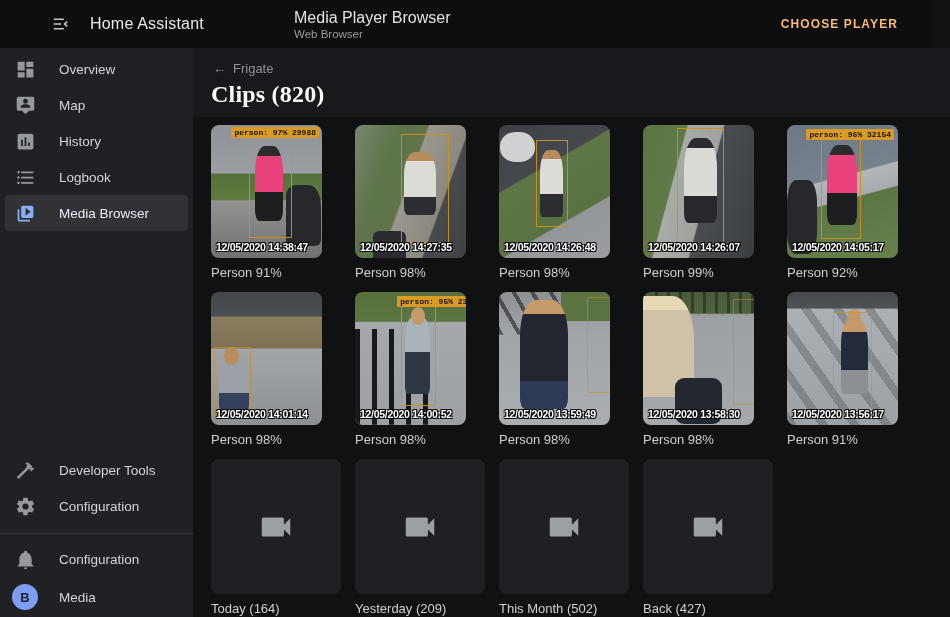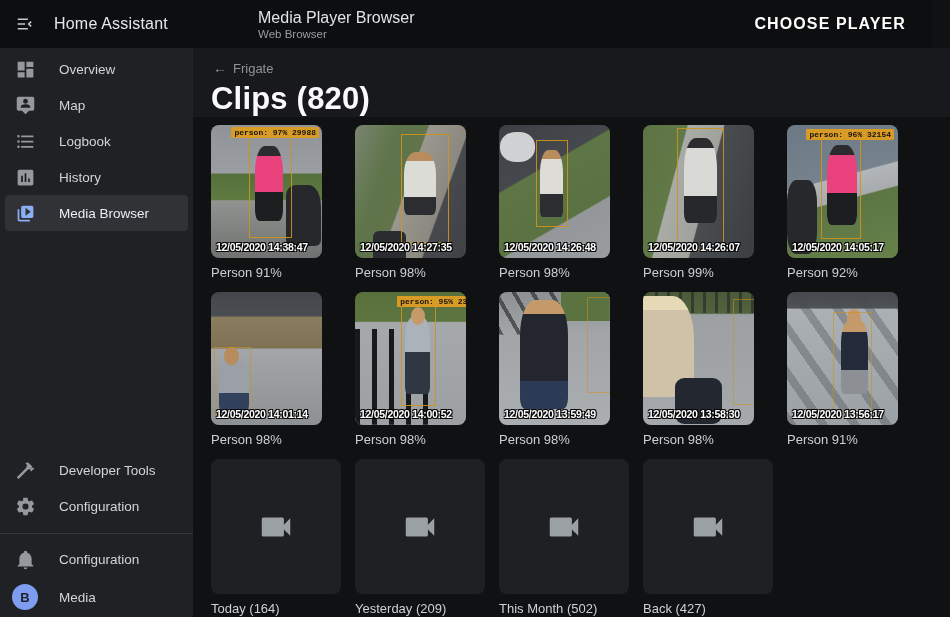--- a/index.html
+++ b/index.html
@@ -1,29 +1,29 @@
 <!DOCTYPE html>
 <html><head>
 <meta charset="utf-8">
 <style>
   * { box-sizing: border-box; margin: 0; padding: 0; }
   html,body { width:950px; height:617px; overflow:hidden; background:#101113;
     font-family:"Liberation Sans", sans-serif; }
 
   
   .topbar { position:absolute; left:0; top:0; width:932px; height:48px;
-    background:#0d0e10; display:flex; align-items:center; z-index:10; }
+    background:#0d0e10; display:flex; align-items:center; z-index:10;padding-left:36px; }
   .topbar-left { width:193px; height:48px; display:flex; align-items:center; flex:none; }
   .toggle-btn { width:40px; height:40px; margin-left:6px; display:flex; align-items:center;
     justify-content:center; color:#c7c9cc; cursor:pointer; }
   .app-title { color:#e7e8e9; font-size:16px; margin-left:8px; letter-spacing:.2px; }
   .header-block { margin-left:65px; }
   .header-title { color:#e2e3e5; font-size:16px; line-height:19px; }
   .header-sub { color:#9a9da0; font-size:11.5px; line-height:14px; }
-  .choose-player { margin-left:auto; margin-right:18px; color:#ffffff; font-size:16px;
+  .choose-player { margin-left:auto; margin-right:26px; color:#fdba74; font-size:12px;
     font-weight:700; letter-spacing:1.1px; padding:8px 8px; cursor:pointer; }
 
   
   .sidebar { position:absolute; left:0; top:48px; width:193px; height:569px;
     background:#1f2125; display:flex; flex-direction:column; }
   .nav-list { padding-top:3px; }
   .nav-item { height:36px; margin:0 5px; display:flex; align-items:center;
     border-radius:4px; cursor:pointer; }
   .nav-item .icn { width:21px; height:21px; margin-left:10px; flex:none;
     color:#95989c; display:flex; align-items:center; }
@@ -41,22 +41,22 @@
     color:#20242c; font-size:13px; font-weight:700; flex:none; }
   .user-item .lbl { margin-left:21px; font-size:13.5px; font-weight:500; color:#d2d4d6; }
 
   
   .main { position:absolute; left:193px; top:48px; width:757px; height:569px;
     background:#101113; overflow:hidden; }
   .content-header { height:69px; background:#18191c; padding:10px 0 0 18px; }
   .breadcrumb { display:inline-flex; align-items:center; color:#8f9296; font-size:13px;
     cursor:pointer; padding:2px 2px; }
   .breadcrumb .arrow { margin-right:6px; font-size:14px; }
-  .page-title { margin-top:3px; color:#fafafa; font-size:31px; font-weight:700;
-    letter-spacing:.2px; }
+  .page-title { margin-top:3px; color:#fafafa; font-size:24px; font-weight:700;
+    letter-spacing:.2px;font-family:Liberation Serif, serif; }
 
   .grid { padding:8px 0 0 18px; }
   .grid-row { display:flex; gap:14px; margin-bottom:12px; }
   .cell { width:130px; flex:none; }
   .caption { margin-top:7px; font-size:13px; color:#cfd0d2; white-space:nowrap;
     overflow:hidden; }
 
   .thumb { position:relative; width:111px; height:133px; border-radius:8px;
     overflow:hidden; background:#26282b; cursor:pointer; }
   .scene { position:absolute; inset:0; }
@@ -184,32 +184,32 @@
       <span class="icn">
         <svg viewBox="0 0 24 24" width="21" height="21">
             <path fill="currentColor" d="M20,2H4A2,2 0 0,0 2,4V16A2,2 0 0,0 4,18H8L12,22L16,18H20A2,2 0 0,0 22,16V4A2,2 0 0,0 20,2M12,4.3C13.5,4.3 14.7,5.5 14.7,7C14.7,8.5 13.5,9.7 12,9.7C10.5,9.7 9.3,8.5 9.3,7C9.3,5.5 10.5,4.3 12,4.3M17.4,14.6H6.6V13.25C6.6,11.45 10.2,10.55 12,10.55C13.8,10.55 17.4,11.45 17.4,13.25V14.6Z"></path>
           </svg>
       </span>
       <span class="lbl">Map</span>
     </div>
     <div class="nav-item">
       <span class="icn">
         <svg viewBox="0 0 24 24" width="21" height="21">
+            <path fill="currentColor" d="M19,3H5C3.9,3 3,3.9 3,5V19C3,20.1 3.9,21 5,21H19C20.1,21 21,20.1 21,19V5C21,3.9 20.1,3 19,3M9,17H7V10H9V17M13,17H11V7H13V17M17,17H15V13H17V17Z"></path>
+          </svg>
+      </span>
+      <span class="lbl">History</span>
+    </div>
+    <div class="nav-item">
+      <span class="icn">
+        <svg viewBox="0 0 24 24" width="21" height="21">
             <path fill="currentColor" d="M7,5H21V7H7V5M7,13V11H21V13H7M4,4.5A1.5,1.5 0 0,1 5.5,6A1.5,1.5 0 0,1 4,7.5A1.5,1.5 0 0,1 2.5,6A1.5,1.5 0 0,1 4,4.5M4,10.5A1.5,1.5 0 0,1 5.5,12A1.5,1.5 0 0,1 4,13.5A1.5,1.5 0 0,1 2.5,12A1.5,1.5 0 0,1 4,10.5M7,19V17H21V19H7M4,16.5A1.5,1.5 0 0,1 5.5,18A1.5,1.5 0 0,1 4,19.5A1.5,1.5 0 0,1 2.5,18A1.5,1.5 0 0,1 4,16.5Z"></path>
           </svg>
       </span>
       <span class="lbl">Logbook</span>
-    </div>
-    <div class="nav-item">
-      <span class="icn">
-        <svg viewBox="0 0 24 24" width="21" height="21">
-            <path fill="currentColor" d="M19,3H5C3.9,3 3,3.9 3,5V19C3,20.1 3.9,21 5,21H19C20.1,21 21,20.1 21,19V5C21,3.9 20.1,3 19,3M9,17H7V10H9V17M13,17H11V7H13V17M17,17H15V13H17V17Z"></path>
-          </svg>
-      </span>
-      <span class="lbl">History</span>
     </div>
     <div class="nav-item selected">
       <span class="icn">
         <svg viewBox="0 0 24 24" width="21" height="21">
             <path fill="currentColor" d="M19,3H9A2,2 0 0,0 7,5V15A2,2 0 0,0 9,17H19A2,2 0 0,0 21,15V5A2,2 0 0,0 19,3M12,14.5V5.5L18,10L12,14.5M3,7V19A2,2 0 0,0 5,21H17V19H5V7H3Z"></path>
           </svg>
       </span>
       <span class="lbl">Media Browser</span>
     </div>
   </div>

